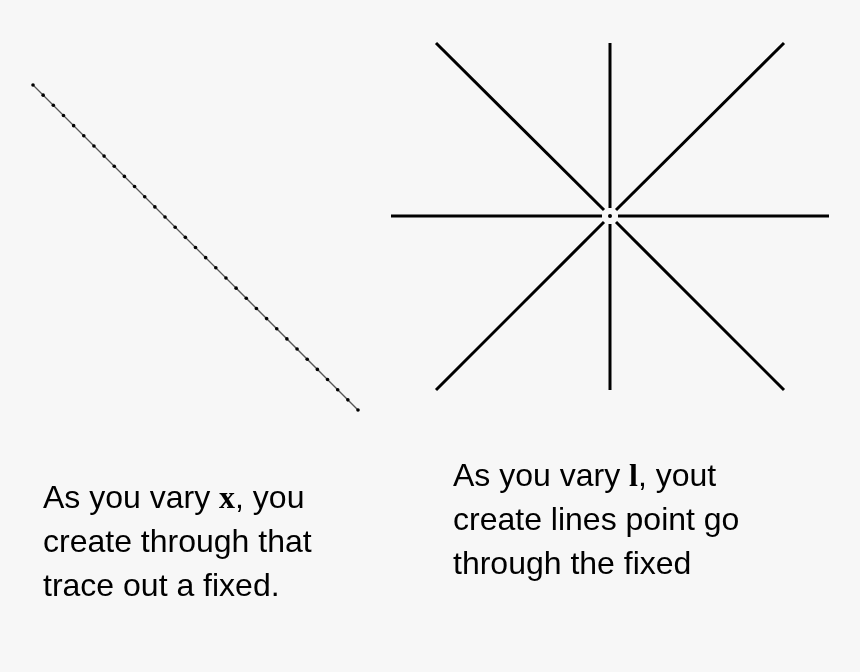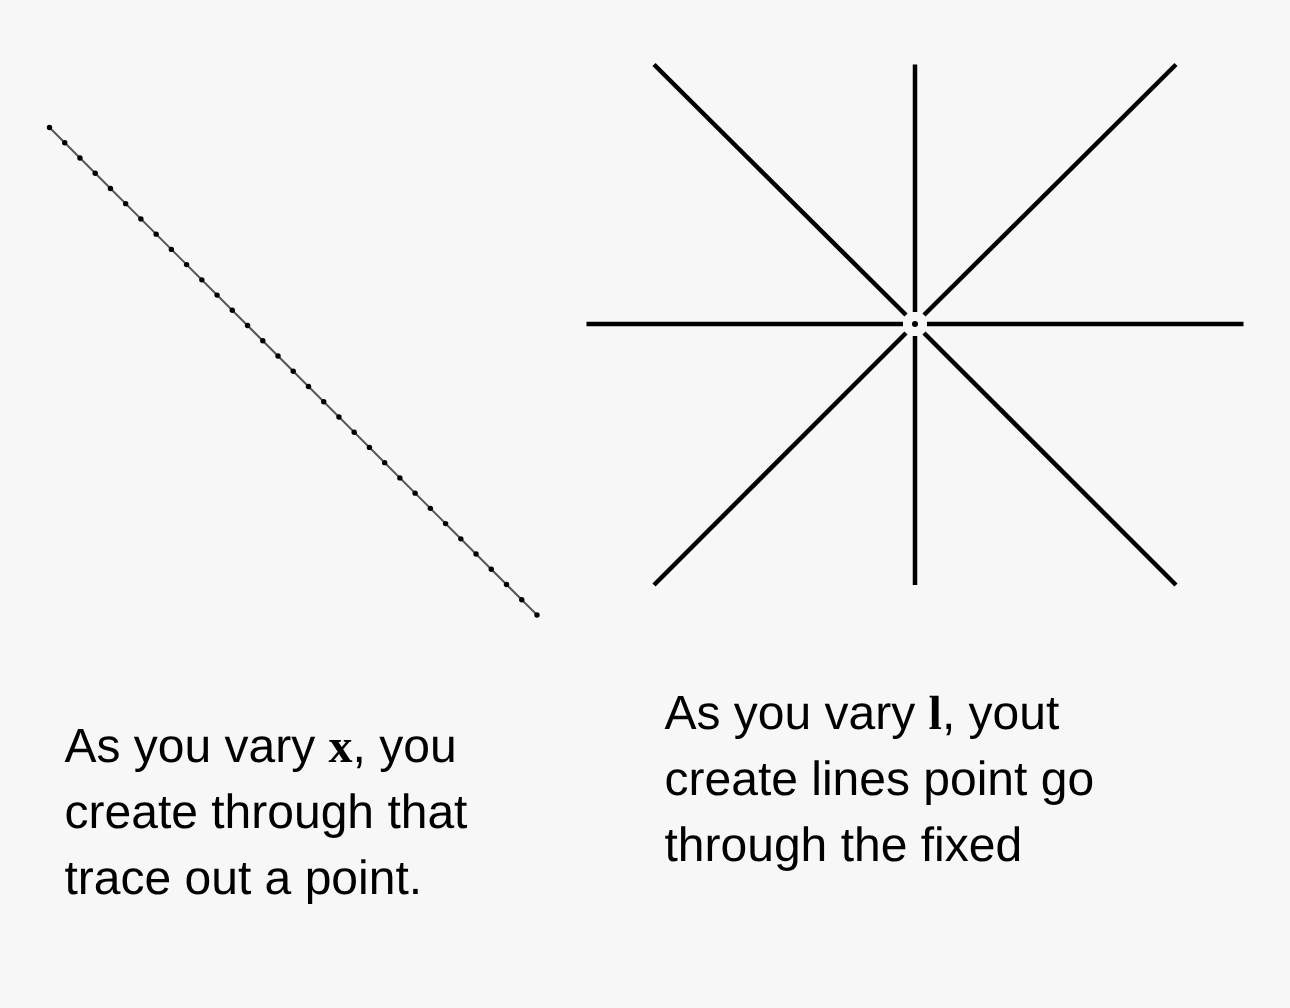--- a/index.html
+++ b/index.html
@@ -2,21 +2,21 @@
 <html><head>
 <meta charset="utf-8">
 <style>
   html, body { margin:0; padding:0; }
   body { width:860px; height:672px; background:#f7f7f7; position:relative; overflow:hidden;
          font-family:"Liberation Sans", sans-serif; color:#000; }
   svg.fig { position:absolute; left:0; top:0; }
   .caption { position:absolute; font-size:32px; line-height:44px; white-space:nowrap; }
   .caption .var { font-family:"Liberation Serif", serif; font-weight:bold; }
   #cap-left { left:43px; top:475px; }
-  #cap-right { left:443px; top:453px; }
+  #cap-right { left:453px; top:453px; }
 </style>
 </head>
 <body>
 
 <svg class="fig" width="860" height="672">
   <g>
     <line x1="33" y1="85" x2="358" y2="410" stroke="#555" stroke-width="1.3"></line>
     <g id="dots" fill="#000">
         <circle cx="33" cy="85" r="1.8"></circle>
         <circle cx="43.15625" cy="95.15625" r="1.8"></circle>
@@ -62,20 +62,20 @@
     <line x1="616" y1="222" x2="784" y2="390"></line>
     <line x1="784" y1="43" x2="616" y2="210"></line>
     <line x1="604" y1="222" x2="436" y2="390"></line>
   </g>
   <circle cx="610" cy="216" r="2" fill="#000"></circle>
 </svg>
 
 <div class="caption" id="cap-left">
   <div><span>As you vary </span><span class="var">x</span><span>, you</span></div>
   <div>create through that</div>
-  <div>trace out a point.</div>
+  <div>trace out a fixed.</div>
 </div>
 
 <div class="caption" id="cap-right">
   <div><span>As you vary </span><span class="var">l</span><span>, yout</span></div>
   <div>create lines point go</div>
   <div>through the fixed</div>
 </div>
 
 </body></html>

